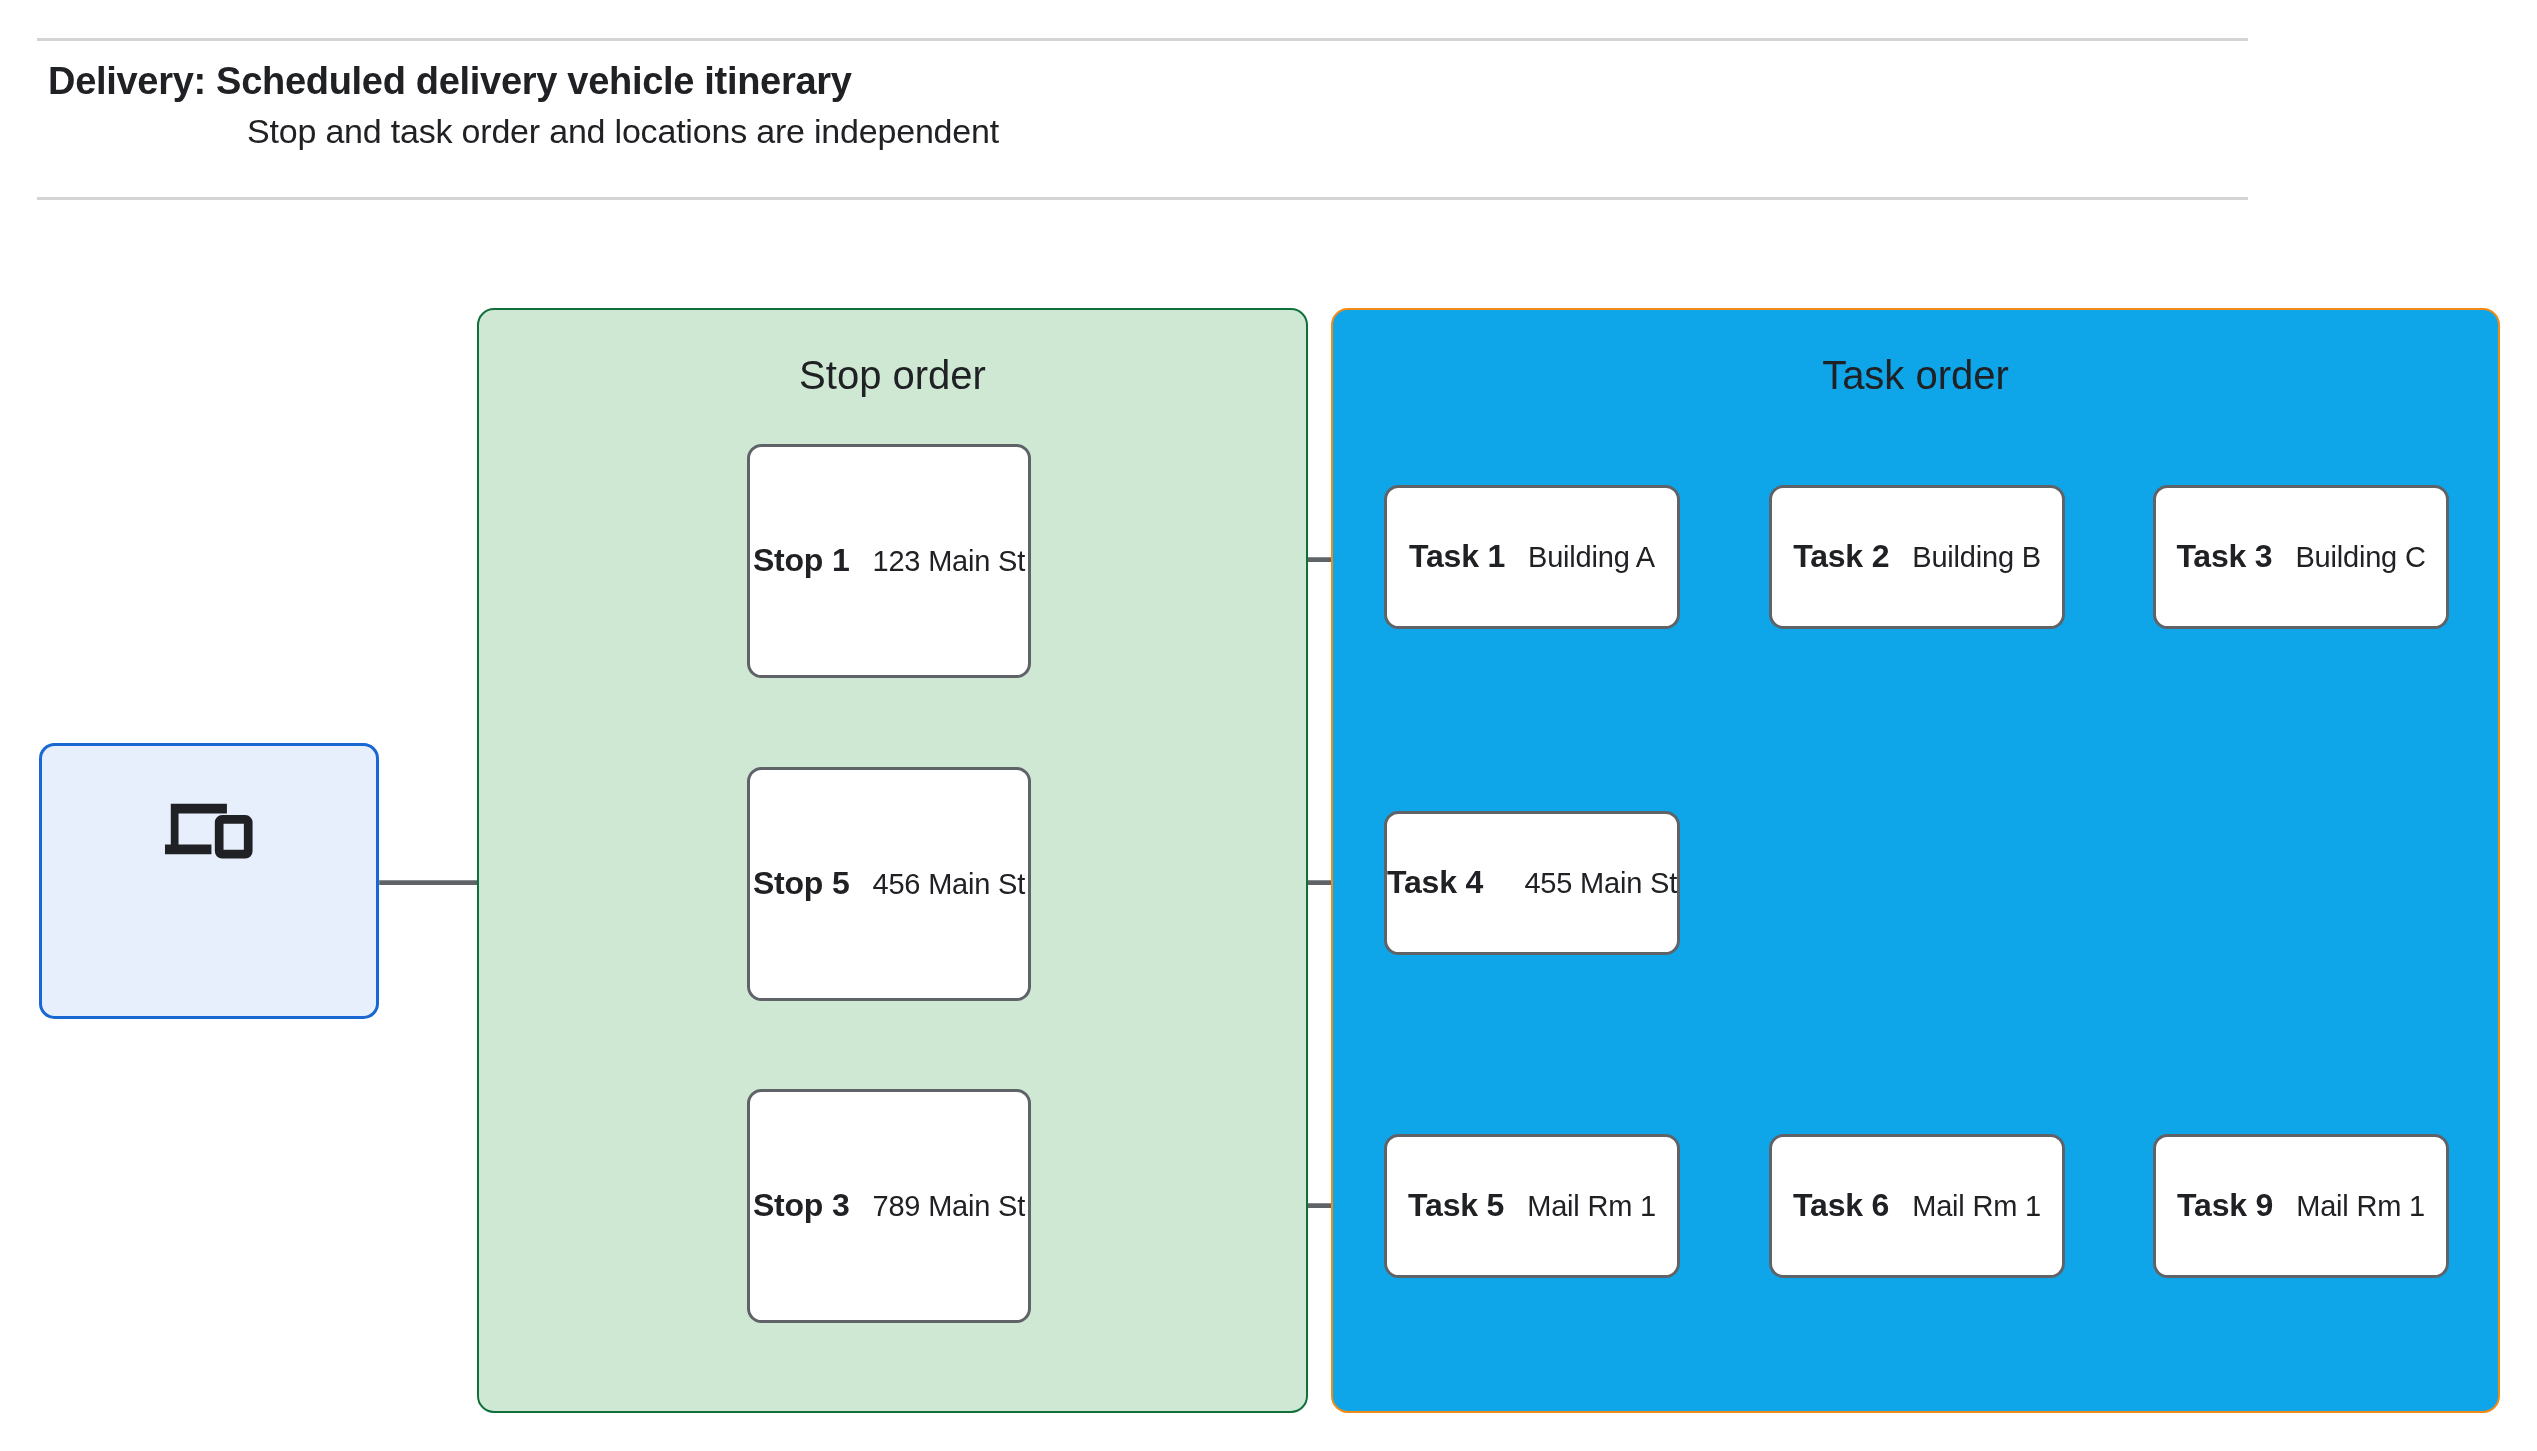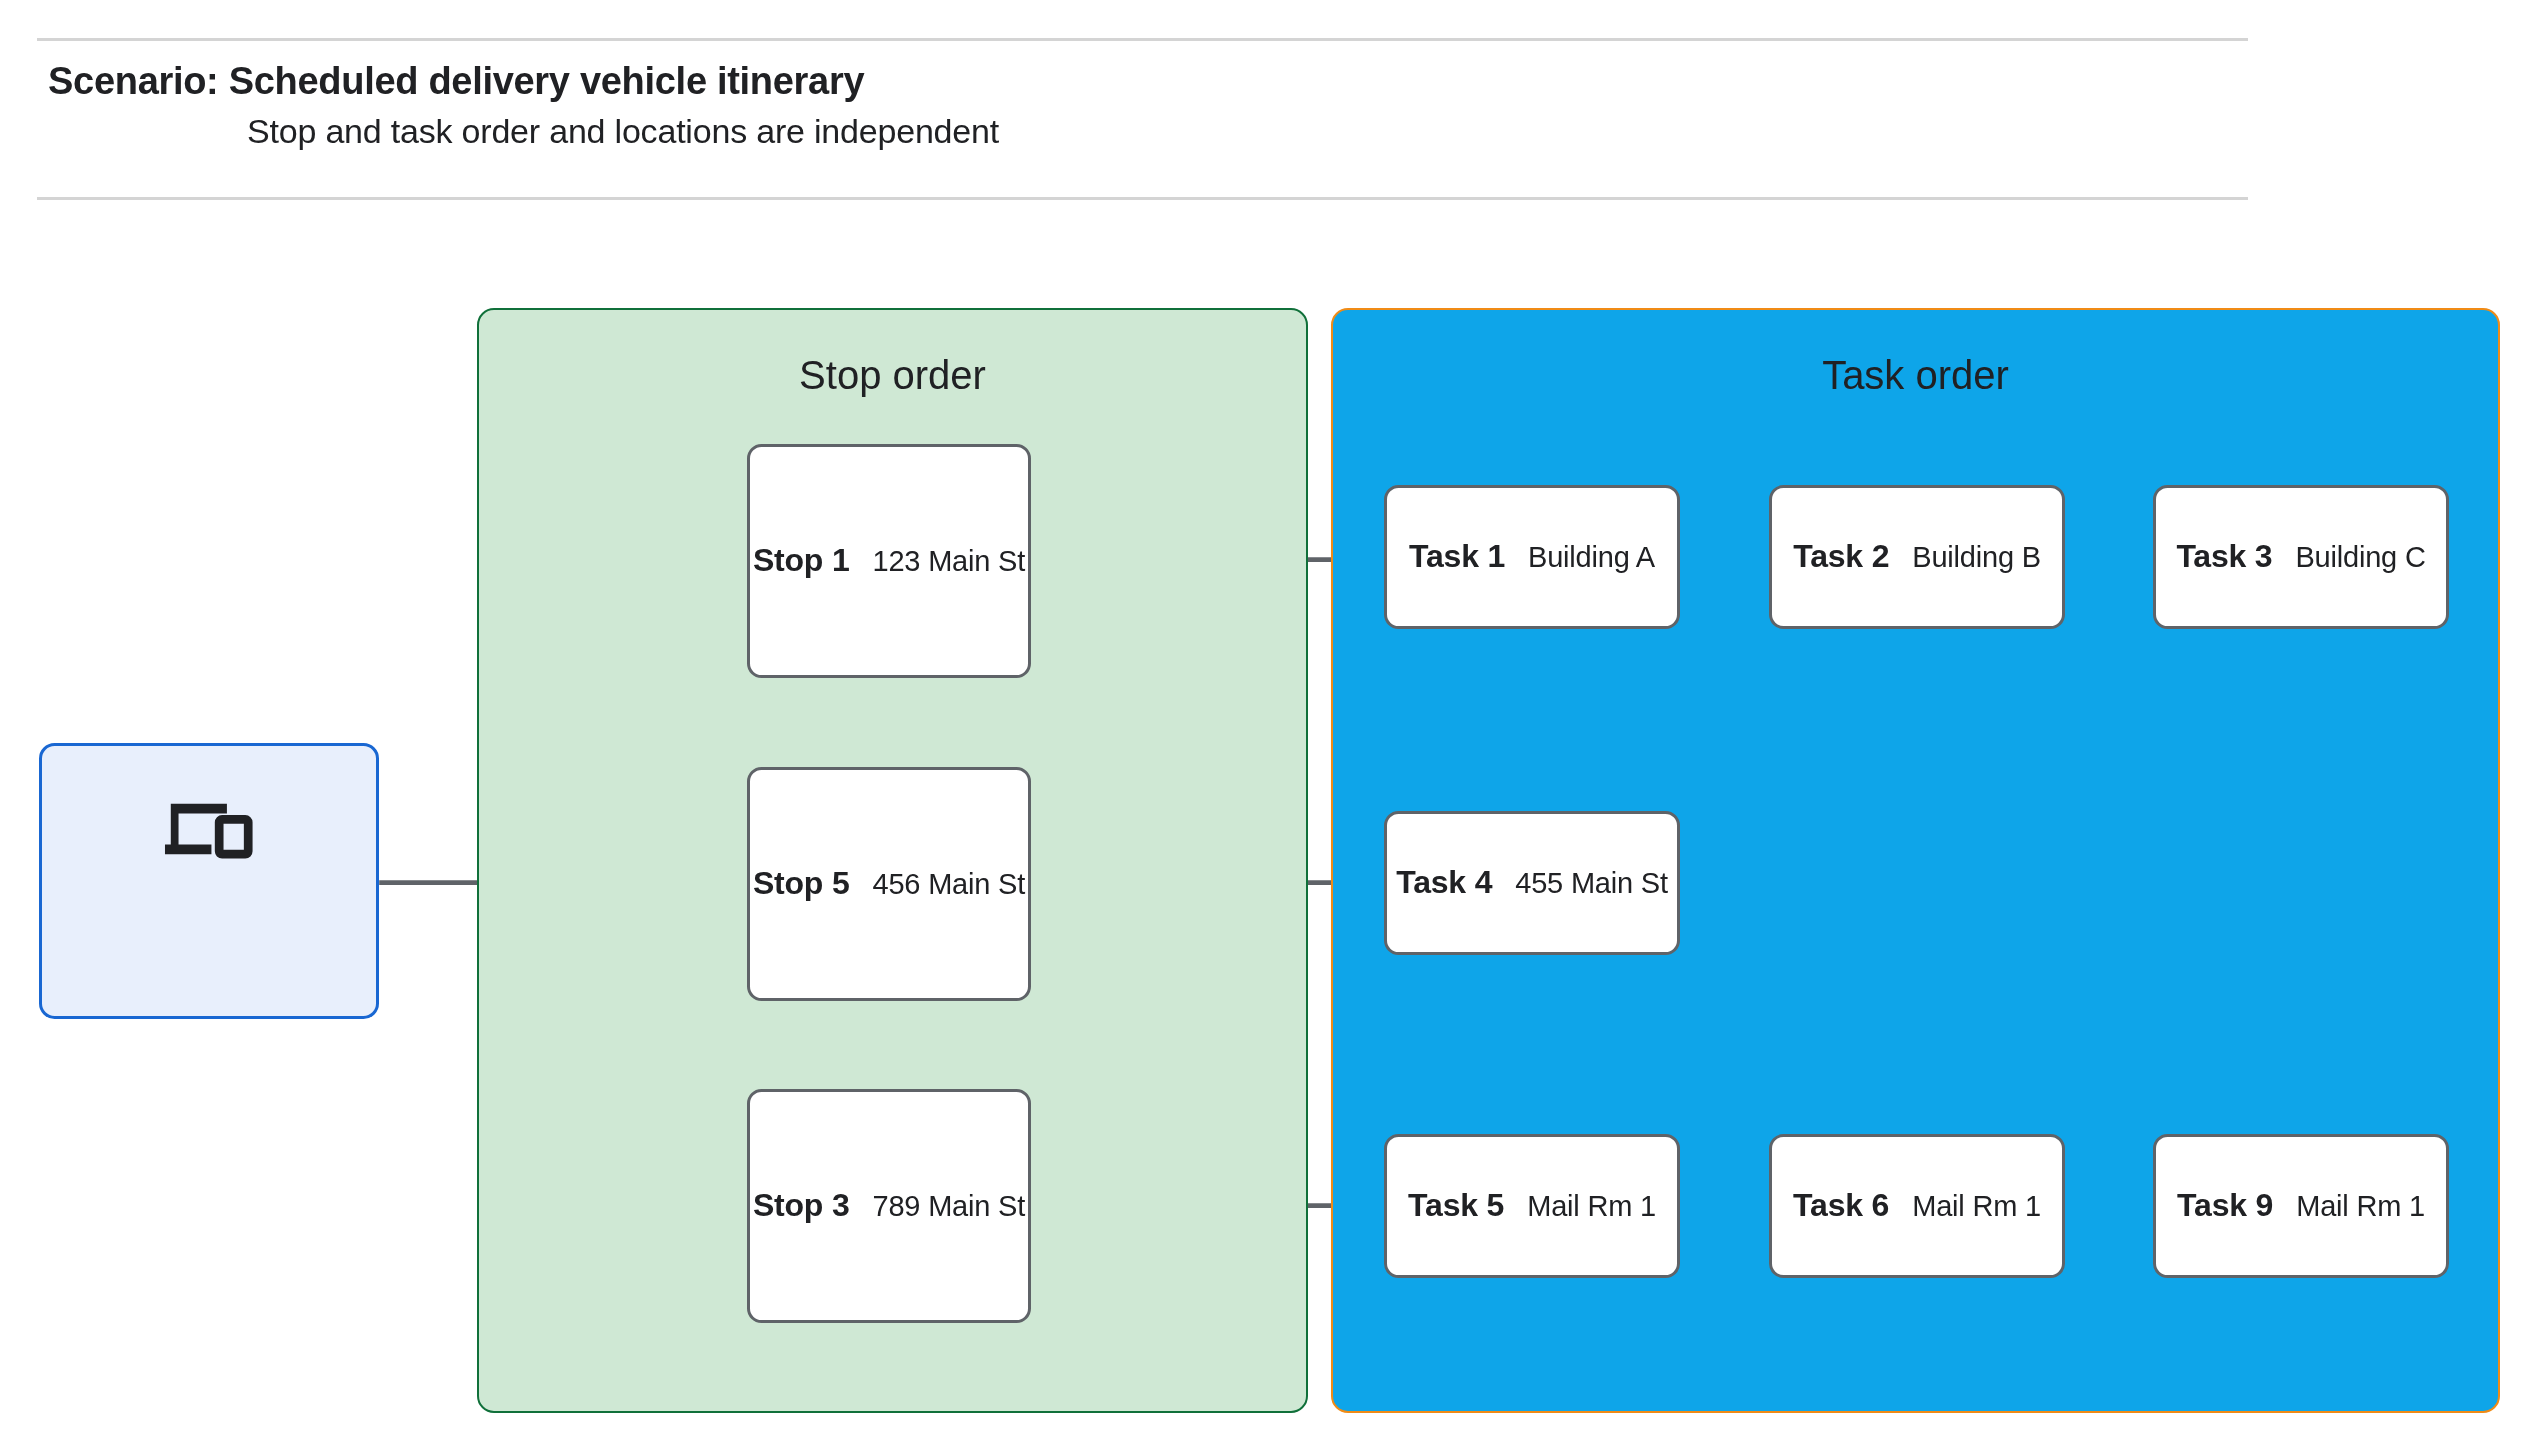--- a/index.html
+++ b/index.html
@@ -33,40 +33,40 @@
 
   .stop-node{width:284px;height:234px;left:747px;}
   #stop-1{top:444px;}
   #stop-2{top:767px;}
   #stop-3{top:1089px;}
 
   .task-node{width:296px;height:144px;}
   #task-1{left:1384px;top:485px;}
   #task-2{left:1769px;top:485px;}
   #task-3{left:2153px;top:485px;}
-  #task-4{left:1384px;top:811px;}
+  #task-4{left:1384px;top:811px;justify-content:space-between;}
   #task-5{left:1384px;top:1134px;}
   #task-6{left:1769px;top:1134px;}
   #task-7{left:2153px;top:1134px;}
 
   #vehicle-box{position:absolute;left:39px;top:743px;width:340px;height:276px;
                box-sizing:border-box;background:#e8effc;border:3.9px solid #1967d2;
                border-radius:15.5px;display:flex;flex-direction:column;
                align-items:center;justify-content:flex-start;padding-top:54px;}
   #vehicle-icon{width:93px;height:60px;}
   #vehicle-label{margin-top:52px;text-align:center;font-size:30px;font-weight:bold;
                  line-height:1.28;letter-spacing:-0.2px;}
 </style>
 </head>
 <body>
 
 <div class="rule" id="rule-top"></div>
 <div class="rule" id="rule-bottom"></div>
 
-<div id="page-title">Scenario: Scheduled delivery vehicle itinerary</div>
+<div id="page-title">Delivery: Scheduled delivery vehicle itinerary</div>
 <div id="page-subtitle">Stop and task order and locations are independent</div>
 
 <svg id="wires" viewBox="0 0 2617 1497" xmlns="http://www.w3.org/2000/svg">
   <g fill="none" stroke="#5f6368" stroke-width="5" stroke-linecap="butt">
 
     <path d="M 391 910 H 565"></path>
 
     <path d="M 565 577 V 1243"></path>
 
     <path d="M 565 577 H 770"></path>

